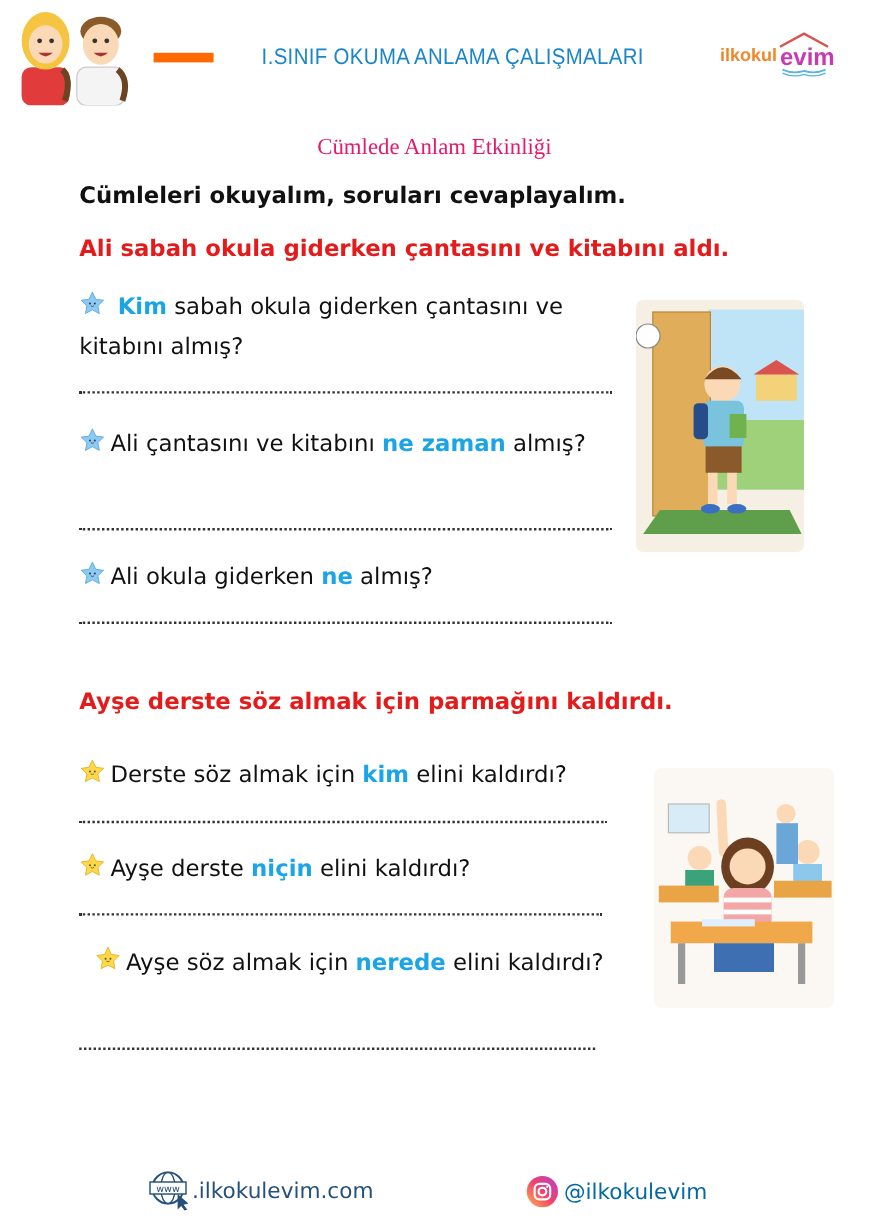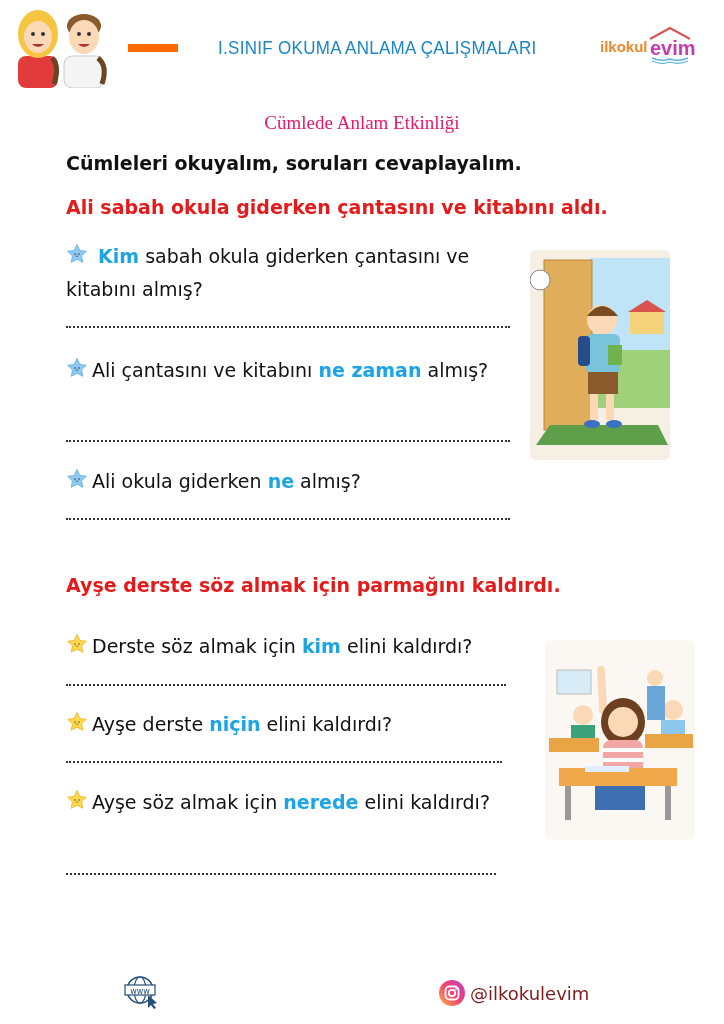--- a/index.html
+++ b/index.html
@@ -140,21 +140,21 @@
 <div class="abs q" style="top:708px;">
   <svg class="star" viewBox="0 0 24 24">
       <path d="M12 1.5l3.1 6.6 7.1.9-5.2 5 1.3 7.1L12 17.7 5.7 21.1 7 14 1.8 9l7.1-.9z" fill="#ffd84a" stroke="#e6b020" stroke-width="0.8" stroke-linejoin="round"></path>
       <circle cx="9.8" cy="12" r="0.9" fill="#553"></circle>
       <circle cx="14.2" cy="12" r="0.9" fill="#553"></circle>
       <path d="M10.5 14 Q12 15.3 13.5 14" stroke="#553" stroke-width="0.7" fill="none"></path>
     </svg><span>Ayşe derste </span><span class="kw">niçin</span><span> elini kaldırdı?</span>
 </div>
 <div class="abs dots" style="left:66px;top:761px;width:436px;"></div>
 
-<div class="abs q" style="top:786px;">
+<div class="abs q" style="top:786px;text-align:center;">
   <svg class="star" viewBox="0 0 24 24">
       <path d="M12 1.5l3.1 6.6 7.1.9-5.2 5 1.3 7.1L12 17.7 5.7 21.1 7 14 1.8 9l7.1-.9z" fill="#ffd84a" stroke="#e6b020" stroke-width="0.8" stroke-linejoin="round"></path>
       <circle cx="9.8" cy="12" r="0.9" fill="#553"></circle>
       <circle cx="14.2" cy="12" r="0.9" fill="#553"></circle>
       <path d="M10.5 14 Q12 15.3 13.5 14" stroke="#553" stroke-width="0.7" fill="none"></path>
     </svg><span>Ayşe söz almak için </span><span class="kw">nerede</span><span> elini kaldırdı?</span>
 </div>
 <div class="abs dots" style="left:66px;top:873px;width:430px;"></div>
 
 <div class="abs pic" style="left:545px;top:640px;width:150px;height:200px;">
@@ -185,30 +185,31 @@
 
 <div class="abs" style="left:124px;top:975px;height:34px;display:flex;align-items:center;">
   <svg width="36" height="34" viewBox="0 0 36 34">
     <circle cx="16" cy="15" r="13" fill="none" stroke="#25507a" stroke-width="1.6"></circle>
     <ellipse cx="16" cy="15" rx="6" ry="13" fill="none" stroke="#25507a" stroke-width="1.2"></ellipse>
     <line x1="3" y1="15" x2="29" y2="15" stroke="#25507a" stroke-width="1.2"></line>
     <rect x="1" y="10" width="30" height="10" fill="#fff" stroke="#25507a" stroke-width="1.2"></rect>
     <text x="16" y="18.5" text-anchor="middle" font-size="8" fill="#25507a" font-family="DejaVu Sans, sans-serif">www</text>
     <path d="M24 20 L24 33 L27 30 L30 34 L32 33 L29 29 L33 28z" fill="#25507a"></path>
   </svg>
+  <span style="font-size:18px;color:#25507a;margin-left:0px;">.ilkokulevim.com</span>
 </div>
 
 <div class="abs" style="left:438px;top:977px;height:32px;display:flex;align-items:center;">
   <svg width="28" height="28" viewBox="0 0 28 28">
     <defs>
         <linearGradient id="ig" x1="0" y1="1" x2="1" y2="0">
           <stop offset="0" stop-color="#fdb44b"></stop>
           <stop offset="0.5" stop-color="#f0416d"></stop>
           <stop offset="1" stop-color="#b83fd1"></stop>
         </linearGradient>
       </defs>
     <circle cx="14" cy="14" r="13" fill="url(#ig)"></circle>
     <rect x="7.5" y="7.5" width="13" height="13" rx="4" fill="none" stroke="#fff" stroke-width="1.8"></rect>
     <circle cx="14" cy="14" r="3.2" fill="none" stroke="#fff" stroke-width="1.8"></circle>
     <circle cx="18" cy="10" r="0.9" fill="#fff"></circle>
   </svg>
-  <span style="font-size:18px;color:#7f1d1d;margin-left:4px;">@ilkokulevim</span>
+  <span style="font-size:18px;color:#0369a1;margin-left:4px;">@ilkokulevim</span>
 </div>
 
 </body></html>

